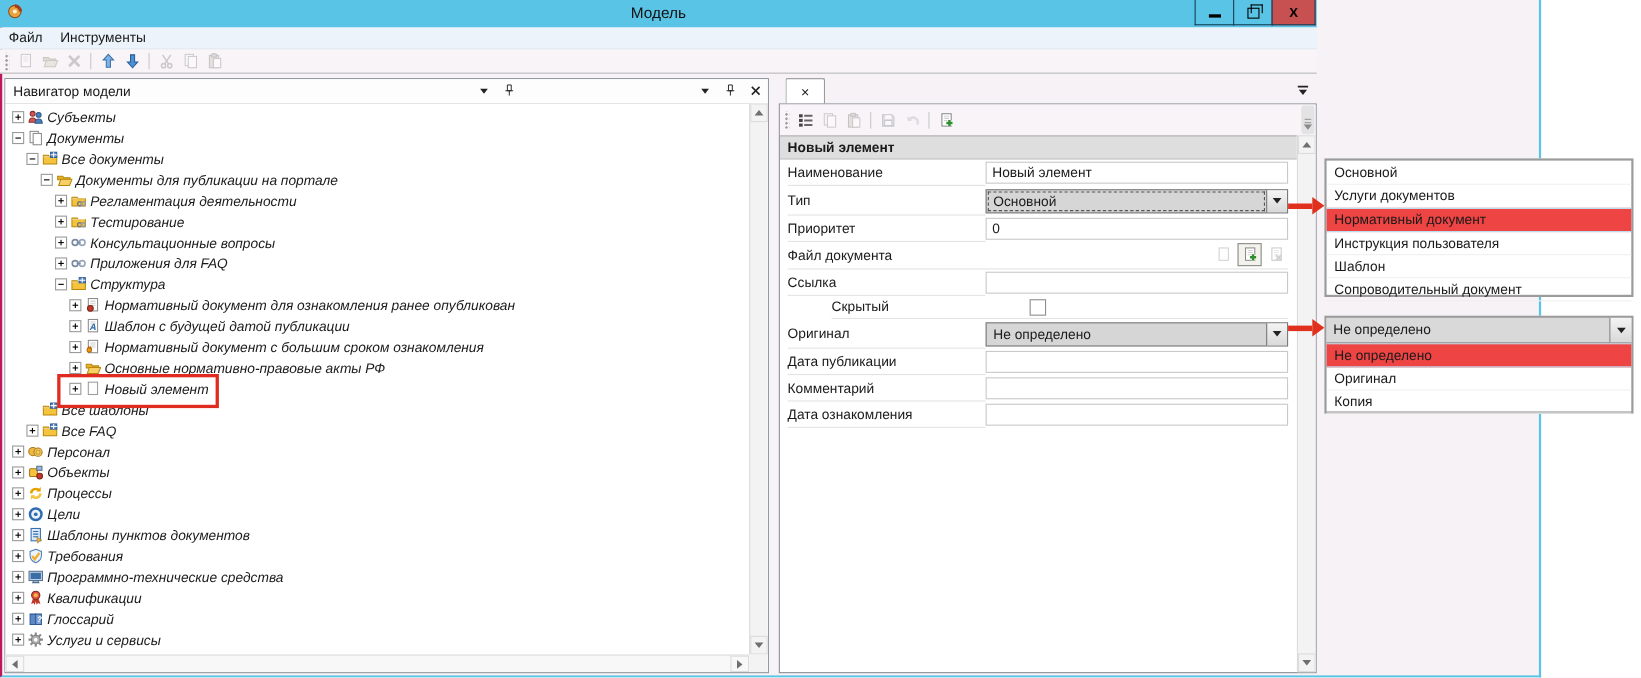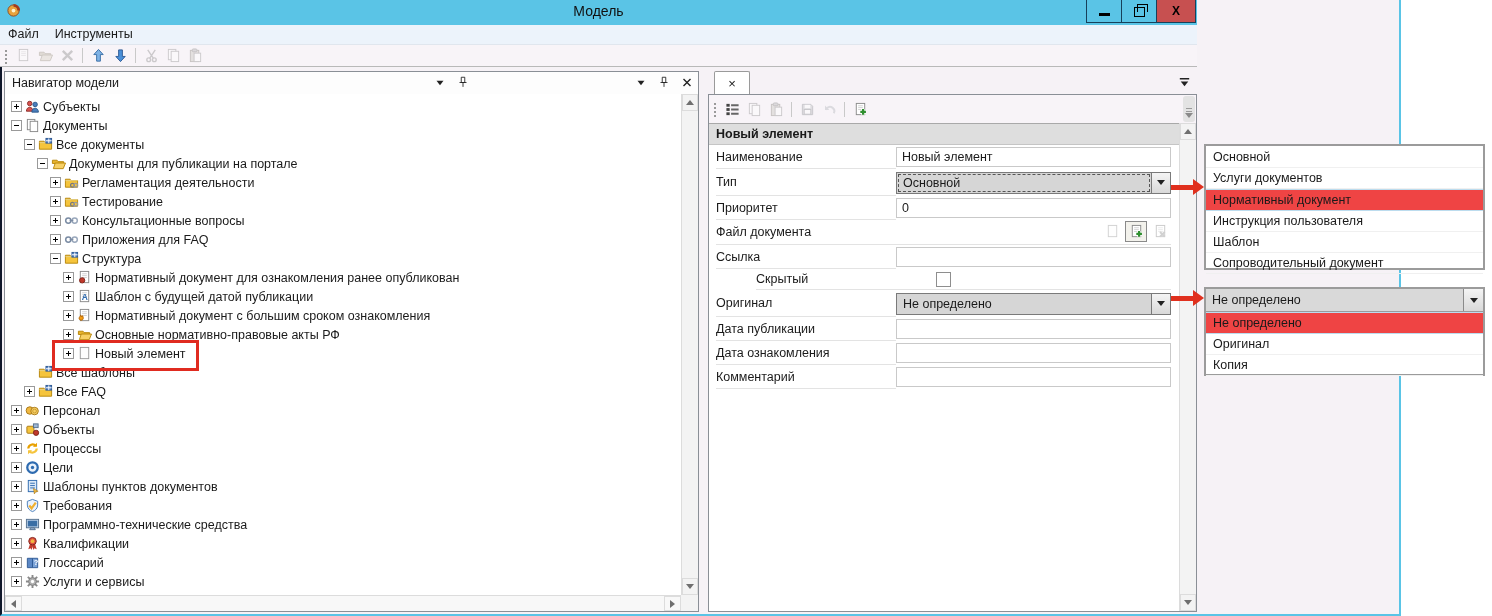--- a/index.html
+++ b/index.html
@@ -5,21 +5,21 @@
   html,body{margin:0;padding:0;}
   body{
     width:1492px;height:616px;position:relative;overflow:hidden;
     background:#ffffff;
     font-family:"Liberation Sans","DejaVu Sans",sans-serif;
     font-size:12.5px;color:#1a1a1a;
     -webkit-font-smoothing:antialiased;
   }
   
   .window{position:absolute;left:0;top:0;width:1401px;height:616px;
-    border-left:2px solid #0f172a;border-right:2px solid #5ac4e6;border-bottom:2px solid #5ac4e6;
+    border-left:2px solid #be185d;border-right:2px solid #5ac4e6;border-bottom:2px solid #5ac4e6;
     box-sizing:border-box;background:#f6f2f6;}
   .titlebar{position:absolute;left:-2px;top:0;width:1197px;height:25px;background:#5ac4e6;}
   .title{position:absolute;left:0;right:0;top:3px;text-align:center;font-size:14px;color:#111;}
   .app-icon{position:absolute;left:6px;top:3px;width:18px;height:18px;}
   .win-controls{position:absolute;right:1px;top:0;height:22px;display:flex;}
   .win-btn{width:34px;height:22px;border:1px solid #17405a;border-top:none;margin-left:-1px;
     display:flex;align-items:center;justify-content:center;background:#5ac4e6;
     font-weight:bold;font-size:12px;color:#000;cursor:default;}
   .win-btn.close{width:38px;background:#c75050;}
   .glyph-min{width:11px;height:3px;background:#000;margin-top:6px;}
@@ -40,21 +40,21 @@
   .left-panel{position:absolute;left:2px;top:71px;width:695px;height:541px;background:#fff;
     border:1px solid #8a8f96;box-sizing:border-box;}
   .panel-header{position:relative;height:22px;background:#fdfdfd;border-bottom:1px solid #8a8f96;}
   .panel-title{position:absolute;left:7px;top:4px;font-size:12.5px;}
   .hdr-controls-mid{position:absolute;left:428px;top:3px;display:flex;gap:9px;}
   .hdr-controls-right{position:absolute;right:4px;top:3px;display:flex;gap:9px;}
   .hdr-ico{width:14px;height:14px;display:flex;align-items:center;justify-content:center;}
 
   .tree{position:absolute;left:0;top:22px;right:0;bottom:0;background:#fff;overflow:hidden;}
   .tree-rows{position:absolute;left:0;top:3px;right:17px;bottom:16px;overflow:hidden;}
-  .tree-row{height:19px;display:flex;align-items:center;white-space:nowrap;}
+  .tree-row{height:19px;display:flex;align-items:center;white-space:nowrap;font-style:italic;}
   .expander{width:9px;height:9px;border:1px solid #9a9a9a;background:#fff;box-sizing:content-box;
     position:relative;flex:none;margin-right:3px;}
   .expander:before,.expander.minus:before{content:"";position:absolute;left:2px;top:4px;width:5px;height:1px;background:#000;}
   .expander.plus:after{content:"";position:absolute;left:4px;top:2px;width:1px;height:5px;background:#000;}
   .expander.none{visibility:hidden;}
   .tree-icon{width:15px;height:15px;flex:none;margin-right:3px;}
   .tree-label{font-size:12.5px;}
   .red-box{position:absolute;left:47px;top:246px;width:141px;height:25px;border:3px solid #e02b20;pointer-events:none;}
 
   
@@ -652,27 +652,27 @@
               </span>
             </span>
           </div>
           <div class="prow r-text">
             <span class="plabel">Дата публикации</span>
             <span class="pvalue">
               <span class="tfield empty"></span>
             </span>
           </div>
           <div class="prow r-text">
-            <span class="plabel">Дата ознакомления</span>
+            <span class="plabel">Комментарий</span>
             <span class="pvalue">
               <span class="tfield empty"></span>
             </span>
           </div>
           <div class="prow r-text">
-            <span class="plabel">Комментарий</span>
+            <span class="plabel">Дата ознакомления</span>
             <span class="pvalue">
               <span class="tfield empty"></span>
             </span>
           </div>
         </div>
     </div>
     <div class="edit-vscroll">
       <span class="sb-btn" style="top:0;">
           <span class="tri-up"></span>
         </span>

